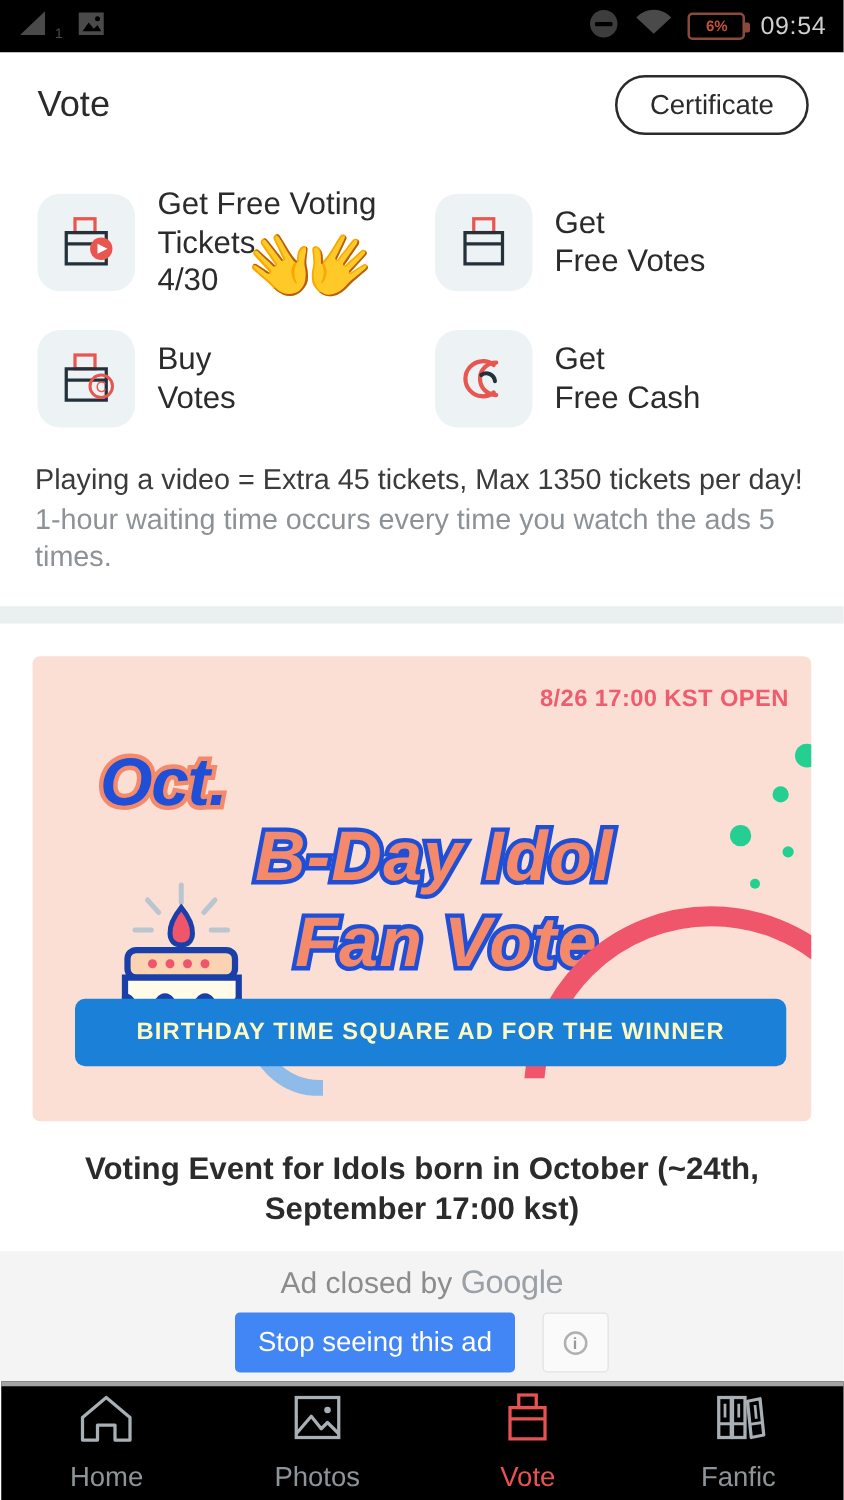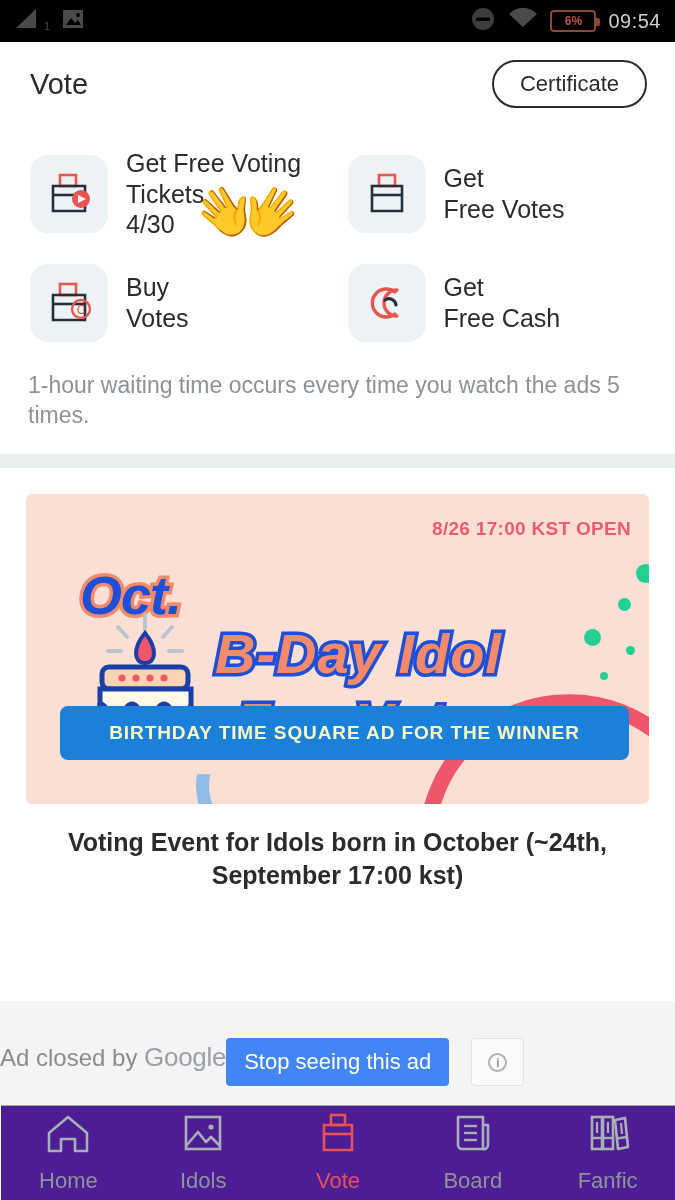--- a/index.html
+++ b/index.html
@@ -58,37 +58,37 @@
   
   .notice{padding:14px 24px 0 28px;}
   .notice-main{font-size:23px;color:#3b3b3b;line-height:1.32;}
   .notice-sub{font-size:23px;color:#8d9296;line-height:1.32;margin-top:2px;}
 
   .divider{height:14px;background:#eaf0f0;margin-top:24px;}
 
   
   .banner-wrap{padding:26px 26px 0 26px;background:#fff;}
   .banner{
-    position:relative;height:310px;background:#fbdfd5;border-radius:6px;overflow:hidden;
+    position:relative;height:372px;background:#fbdfd5;border-radius:6px;overflow:hidden;
   }
   .banner-date{
     position:absolute;right:18px;top:24px;font-size:19px;font-weight:700;
     color:#ef5c6e;letter-spacing:.3px;
   }
   .banner-oct{
     position:absolute;left:54px;top:70px;font-size:54px;font-weight:700;
     color:#1e4fd6;-webkit-text-stroke:7px #f58a6b;paint-order:stroke fill;
     letter-spacing:-1px;font-style:italic;
   }
   .banner-t1,.banner-t2{
     position:absolute;font-weight:700;color:#f58a6b;
     -webkit-text-stroke:7px #1e4fd6;paint-order:stroke fill;
     letter-spacing:1px;font-size:56px;font-style:italic;
   }
-  .banner-t1{left:189px;top:127px;}
+  .banner-t1{left:178px;top:127px;}
   .banner-t2{left:210px;top:196px;}
   .arc{
     position:absolute;right:-70px;top:200px;width:300px;height:300px;
     border:16px solid #f0566b;border-radius:50%;
     clip-path:polygon(0 0,100% 0,100% 46%,0 46%);
   }
   .swoosh{
     position:absolute;left:170px;top:232px;width:120px;height:120px;
     border:13px solid #8fbbe8;border-radius:50%;
     clip-path:polygon(0 40%,52% 40%,52% 100%,0 100%);
@@ -105,43 +105,43 @@
   .cake{position:absolute;left:62px;bottom:60px;width:115px;height:135px;}
 
   .event-title{
     text-align:center;font-size:25px;font-weight:700;color:#2b2b2b;
     line-height:1.3;padding:22px 40px 0 40px;
   }
 
   
   .adbar{
     position:absolute;left:0;right:0;top:1001px;height:104px;background:#f4f4f4;
-    display:flex;align-items:center;padding-top:9px;
+    display:flex;flex-direction:column;align-items:center;padding-top:9px;
   }
   .adbar-text{font-size:24px;color:#8c8c8c;}
   .adbar-text b{font-weight:400;color:#9aa0a6;font-size:26px;letter-spacing:-.3px;}
   .adbar-btns{display:flex;gap:22px;margin-top:9px;}
   .btn-stop{
     background:#4285f4;color:#fff;font-size:22px;border:none;border-radius:4px;
     padding:11px 18px;cursor:pointer;
   }
   .btn-why{
     background:#fafafa;color:#9aa0a6;font-size:22px;border:1px solid #e2e2e2;border-radius:4px;
     padding:11px 16px;cursor:pointer;display:flex;align-items:center;gap:8px;
   }
   .info-i{
     width:19px;height:19px;border:2px solid #b0b0b0;border-radius:50%;
     display:inline-flex;align-items:center;justify-content:center;
     font-size:13px;color:#9a9a9a;font-weight:700;line-height:1;
   }
 
   
   .bottomnav{
-    position:absolute;left:1px;right:0;bottom:0;height:95px;background:#4c1d95;
-    border-top:1px solid #a3a3a3;display:flex;align-items:center;
+    position:absolute;left:1px;right:0;bottom:0;height:95px;background:#000000;
+    border-top:4px solid #a3a3a3;display:flex;align-items:center;
   }
   .navitem{
     flex:1;display:flex;flex-direction:column;align-items:center;gap:7px;cursor:pointer;
   }
   .navitem span{font-size:22px;color:#8e9599;}
   .navitem.active span{color:#e85252;}
 </style>
 </head>
 <body>
 
@@ -237,20 +237,21 @@
       </svg>
     </div>
     <div class="tile-label" style="white-space:pre-line">Get
 Free Cash</div>
   </div>
 
   <div class="hands-emoji">👐</div>
 </div>
 
 <div class="notice">
+  <div class="notice-main">Playing a video = Extra 45 tickets, Max 1350 tickets per day!</div>
   <div class="notice-sub">1-hour waiting time occurs every time you watch the ads 5 times.</div>
 </div>
 
 <div class="divider"></div>
 
 <div class="banner-wrap">
   <div class="banner">
     <div class="banner-date">8/26 17:00 KST OPEN</div>
     <div class="banner-oct">Oct.</div>
     <div class="banner-t1">B-Day Idol</div>
@@ -319,46 +320,34 @@
   </div>
 
   <div class="navitem">
     <span>
       <svg width="46" height="42" viewBox="0 0 46 42">
         <rect x="6" y="4" width="34" height="32" fill="none" stroke="#a8b0b5" stroke-width="2.6"></rect>
         <circle cx="31" cy="14" r="2.6" fill="#a8b0b5"></circle>
         <path d="M6 33 L18 19 L26 29 L31 24 L40 33" fill="none" stroke="#a8b0b5" stroke-width="2.6" stroke-linejoin="round"></path>
       </svg>
     </span>
-    <span>Idols</span>
+    <span>Photos</span>
   </div>
 
   <div class="navitem active">
     <span>
       <svg width="46" height="42" viewBox="0 0 46 42">
         <rect x="16" y="2" width="14" height="10" fill="none" stroke="#e85252" stroke-width="2.6"></rect>
         <path d="M9 12 H37 V37 H9 Z" fill="none" stroke="#e85252" stroke-width="2.6"></path>
         <line x1="9" y1="21" x2="37" y2="21" stroke="#e85252" stroke-width="2.6"></line>
       </svg>
     </span>
     <span>Vote</span>
   </div>
 
-  <div class="navitem">
-    <span>
-      <svg width="46" height="42" viewBox="0 0 46 42">
-        <path d="M8 4 H33 V36 H12 A4 4 0 0 1 8 32 Z" fill="none" stroke="#a8b0b5" stroke-width="2.6" stroke-linejoin="round"></path>
-        <path d="M33 12 H38 V32 A4 4 0 0 1 33 36" fill="none" stroke="#a8b0b5" stroke-width="2.6" stroke-linejoin="round"></path>
-        <line x1="14" y1="13" x2="27" y2="13" stroke="#a8b0b5" stroke-width="2.4"></line>
-        <line x1="14" y1="20" x2="27" y2="20" stroke="#a8b0b5" stroke-width="2.4"></line>
-        <line x1="14" y1="27" x2="27" y2="27" stroke="#a8b0b5" stroke-width="2.4"></line>
-      </svg>
-    </span>
-    <span>Board</span>
-  </div>
 
   <div class="navitem">
     <span>
       <svg width="46" height="42" viewBox="0 0 46 42">
         <rect x="7" y="4" width="10" height="32" fill="none" stroke="#a8b0b5" stroke-width="2.6"></rect>
         <rect x="18" y="4" width="10" height="32" fill="none" stroke="#a8b0b5" stroke-width="2.6"></rect>
         <path d="M30 7 L40 5 L43 34 L33 36 Z" fill="none" stroke="#a8b0b5" stroke-width="2.6" stroke-linejoin="round"></path>
         <line x1="7" y1="25" x2="28" y2="25" stroke="#a8b0b5" stroke-width="2.4"></line>
         <line x1="31.5" y1="25.5" x2="42" y2="24" stroke="#a8b0b5" stroke-width="2.4"></line>
         <line x1="12" y1="9" x2="12" y2="20" stroke="#a8b0b5" stroke-width="2.2"></line>

